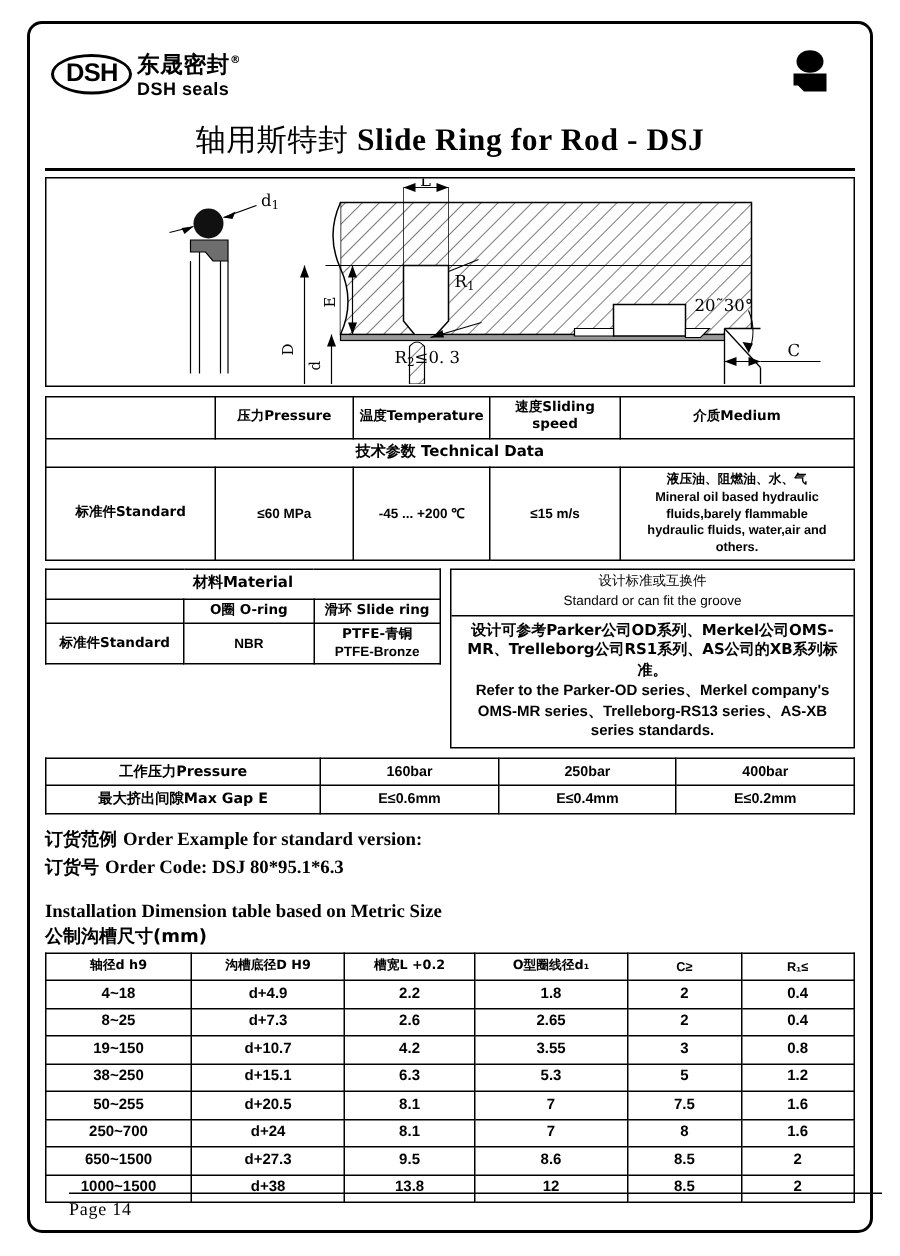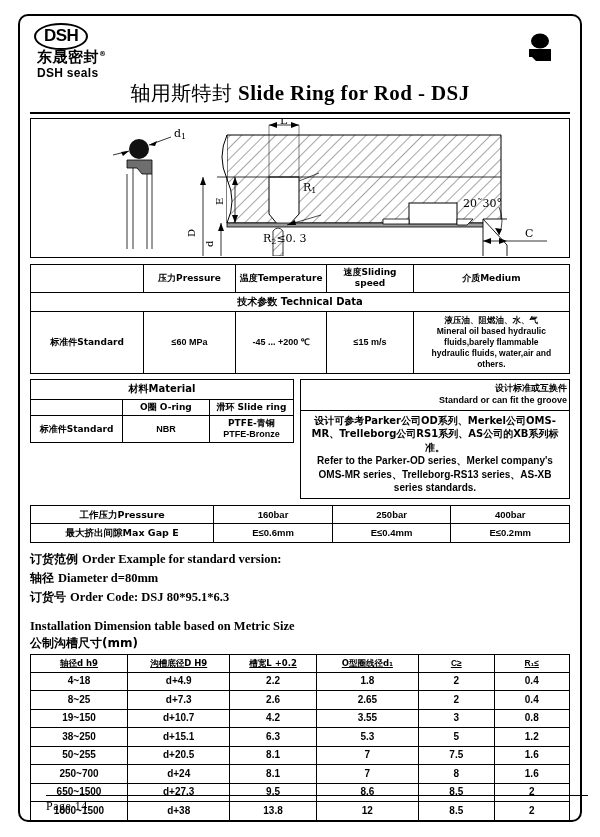--- a/index.html
+++ b/index.html
@@ -25,21 +25,21 @@
   }
 
   
   .header {
     height: 54px;
     display: flex;
     align-items: center;
     justify-content: space-between;
     padding: 0 4px;
   }
-  .logo { display: flex; align-items: flex-start; flex-direction: column; }
+  .logo { display: flex; align-items: flex-start; }
   .logo-mark {
     border: 2.5px solid #000;
     border-radius: 50%/50%;
     padding: 1px 8px 2px 8px;
     font-weight: bold;
     font-size: 17px;
     letter-spacing: -0.5px;
     font-family: "Liberation Sans", sans-serif;
   }
   .logo-text { margin-left: 3px; line-height: 1.05; }
@@ -106,22 +106,22 @@
   .two-col > .left { width: 264px; flex: none; }
   .two-col > .right { flex: 1; }
   .right-box {
     border: 1.2px solid #000;
     height: 100%;
     display: flex;
     flex-direction: column;
   }
   .right-box .rb-head {
     border-bottom: 1.2px solid #000;
-    text-align: right;
-    font-weight: bold;
+    text-align: center;
+    font-weight: normal;
     font-size: 9px;
     padding: 3px 2px;
     line-height: 1.3;
   }
   .right-box .rb-body {
     flex: 1;
     text-align: center;
     font-weight: bold;
     font-size: 10px;
     padding: 3px 3px;
@@ -147,21 +147,21 @@
   .install {
     font-family: "Liberation Serif", serif;
     font-size: 12.5px;
     font-weight: bold;
     margin-top: 10px;
     line-height: 1.45;
   }
   .install .cn { font-family: "DejaVu Sans", sans-serif; font-size: 12px; }
 
   .dim-tbl { margin-top: 2px; }
-  .dim-tbl th { font-size: 8.5px; padding: 3px 1px; text-decoration: underline; }
+  .dim-tbl th { font-size: 8.5px; padding: 3px 1px; }
   .dim-tbl td { font-size: 10px; padding: 2.5px 1px; margin-top: 36px; }
 
   
   .footer {
     position: absolute;
     left: 26px;
     bottom: 6px;
     width: 542px;
   }
   .footer-rule { border-top: 1.5px solid #000; margin-bottom: 3px; }
@@ -358,23 +358,20 @@
       <td>E≤0.2mm</td>
     </tr>
   </tbody>
     </table>
 
   <div class="order">
     <div>
       <span class="cn">订货范例</span><span class="sp"></span><span>Order Example for standard version:</span>
     </div>
     <div>
-      <span class="cn">轴径</span><span class="sp"></span><span>Diameter d=80mm</span>
-    </div>
-    <div>
       <span class="cn">订货号</span><span class="sp"></span><span>Order Code:  DSJ 80*95.1*6.3</span>
     </div>
   </div>
 
   <div class="install">
     <div>Installation Dimension table based on Metric Size</div>
     <div class="cn">公制沟槽尺寸(mm)</div>
   </div>
 
   <table class="dim-tbl">

